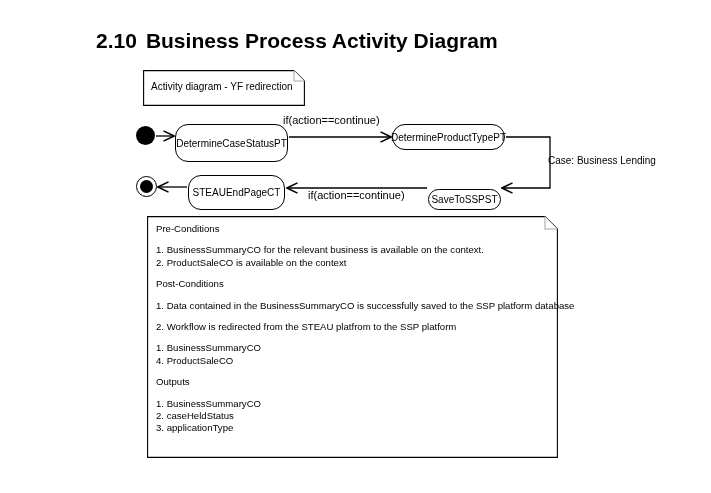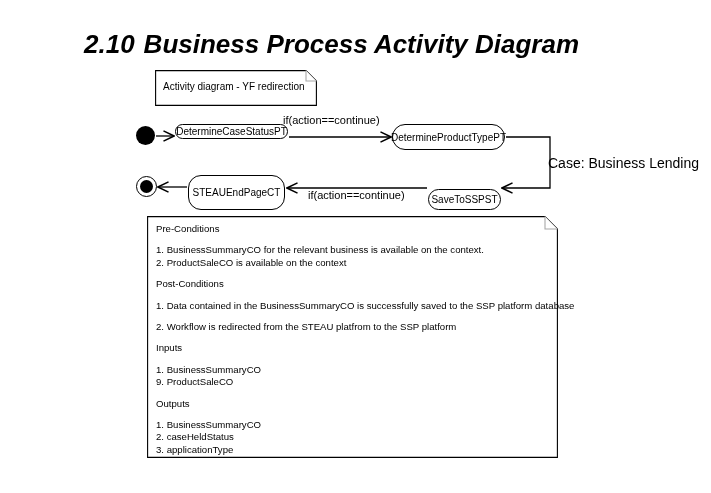--- a/index.html
+++ b/index.html
@@ -18,40 +18,39 @@
   #canvas {
     position: absolute;
     left: 0; top: 0;
     width: 711px;
     height: 493px;
   }
   .abs { position: absolute; }
 
   
   #heading {
-    left: 84px;
+    left: 96px;
     top: 29px;
-    font-size: 26px;
+    font-size: 21px;
     font-weight: bold;
-    font-style: italic;
     letter-spacing: 0px;
     white-space: nowrap;
   }
   #heading .num { margin-right: 9px; }
 
   
   .note {
     background: #ffffff;
     box-sizing: border-box;
   }
   .note-svg { position: absolute; left: 0; top: 0; overflow: visible; }
 
   
   #note-top {
-    left: 155px;
+    left: 143px;
     top: 70px;
     width: 162px;
     height: 36px;
   }
   #note-top .note-text {
     position: absolute;
     left: 8px;
     top: 11px;
     font-size: 10px;
     white-space: nowrap;
@@ -63,21 +62,21 @@
     border-radius: 13px;
     background: #fff;
     box-sizing: border-box;
     display: flex;
     align-items: center;
     justify-content: center;
     font-size: 10px;
     white-space: nowrap;
   }
 
-  #node-determine-case   { left: 175px; top: 124px; width: 113px; height: 15px; }
+  #node-determine-case   { left: 175px; top: 124px; width: 113px; height: 38px; }
   #node-determine-product{ left: 392px; top: 124px; width: 113px; height: 26px; }
   #node-save-to-ssp      { left: 428px; top: 189px; width: 73px;  height: 21px; }
   #node-steau-end-page   { left: 188px; top: 175px; width: 97px;  height: 35px; }
 
   
   #start-node {
     left: 136px; top: 126px;
     width: 19px; height: 19px;
     border-radius: 50%;
     background: #000;
@@ -99,21 +98,21 @@
     background: #000;
   }
 
   
   .edge-label {
     font-size: 11px;
     white-space: nowrap;
   }
   #label-guard-top    { left: 283px; top: 114px; }
   #label-guard-bottom { left: 308px; top: 189px; }
-  #label-case         { left: 548px; top: 155px; font-size: 14px; }
+  #label-case         { left: 548px; top: 155px; font-size: 10px; }
 
   
   #note-bottom {
     left: 147px;
     top: 216px;
     width: 411px;
     height: 242px;
     padding-left: 35px;
   }
   #note-bottom .note-content {
@@ -201,24 +200,23 @@
     </div>
 
     <div class="blk-head">Post-Conditions</div>
     <div class="blk-list">
       <div>1. Data contained in the BusinessSummaryCO is successfully saved to the SSP platform database</div>
     </div>
     <div class="blk-list">
       <div>2. Workflow is redirected from the STEAU platfrom to the SSP platform</div>
     </div>
 
-    <div class="blk-head">Inputs</div>
     <div class="blk-list">
       <div>1. BusinessSummaryCO</div>
-      <div>9. ProductSaleCO</div>
+      <div>4. ProductSaleCO</div>
     </div>
 
     <div class="blk-head">Outputs</div>
     <div class="blk-list">
       <div>1. BusinessSummaryCO</div>
       <div>2. caseHeldStatus</div>
       <div>3. applicationType</div>
     </div>
 
   </div>

